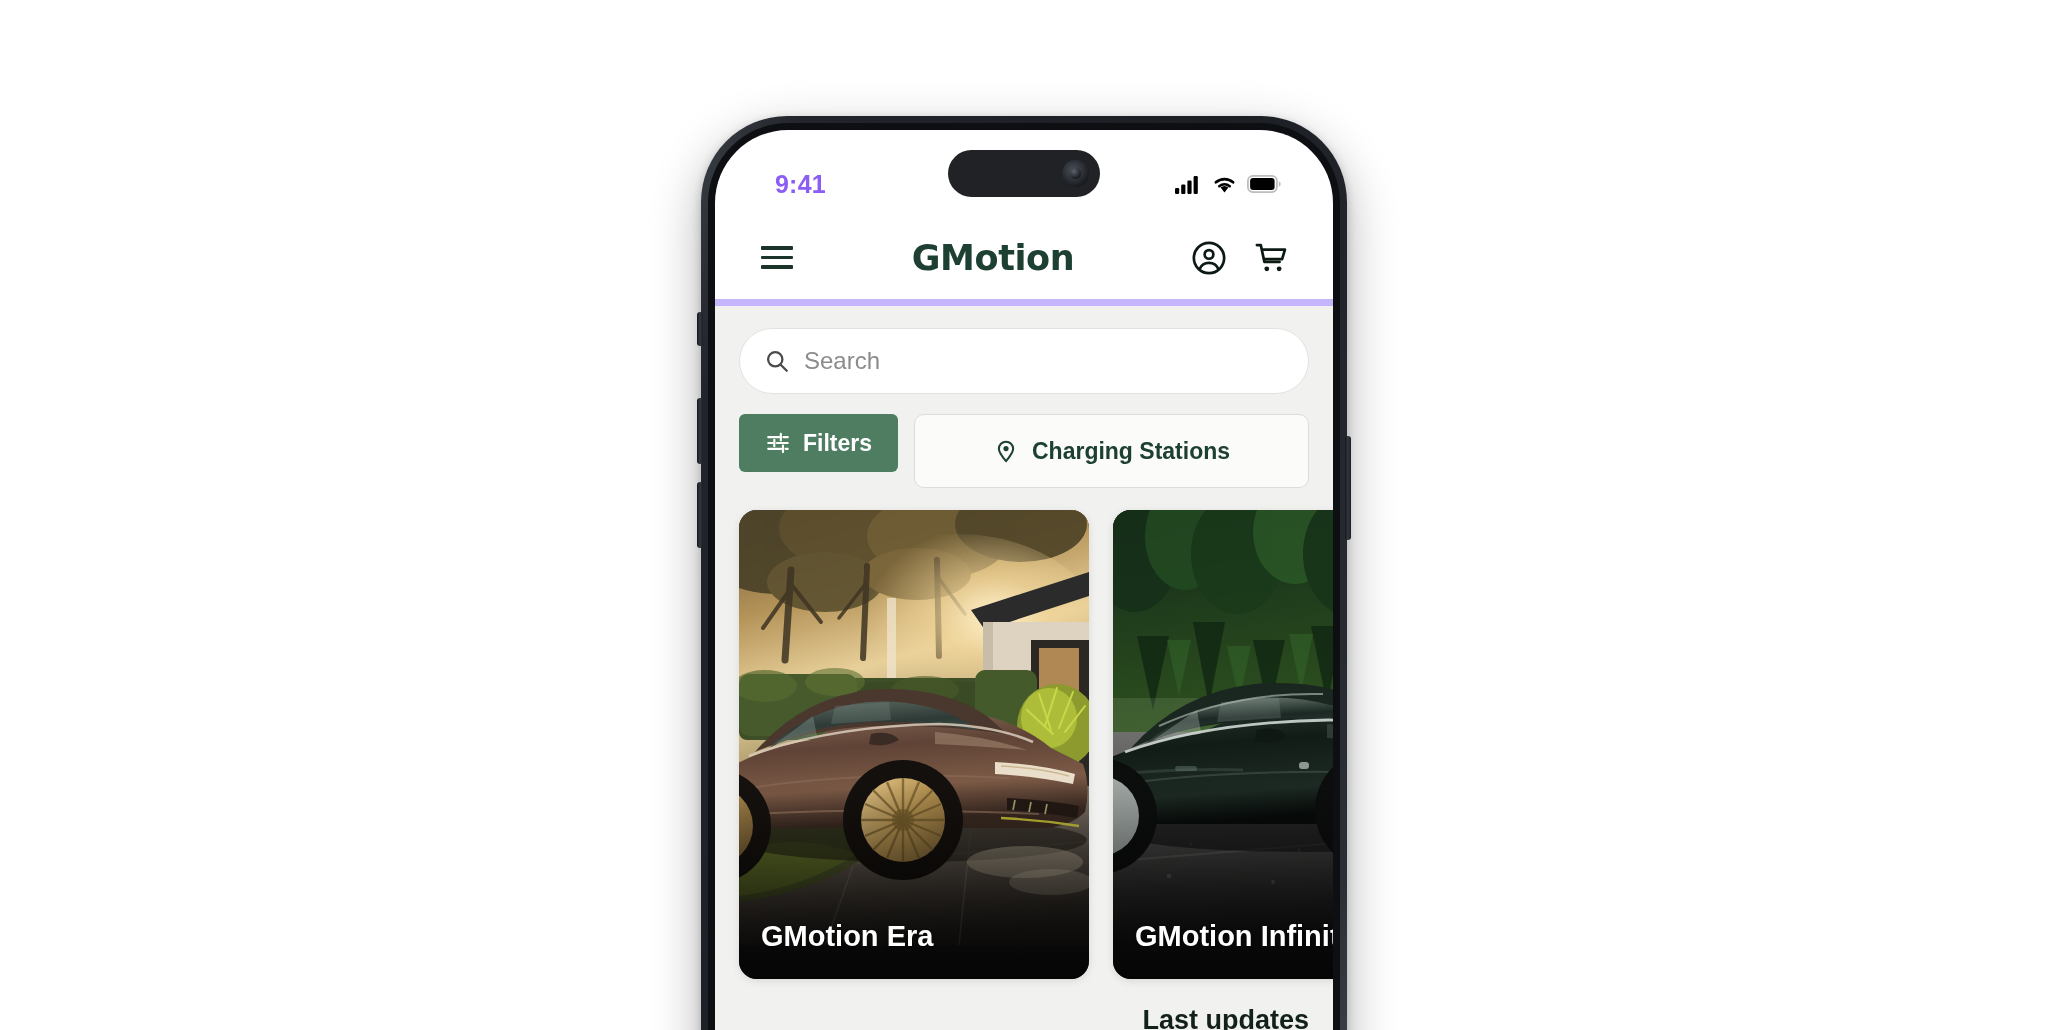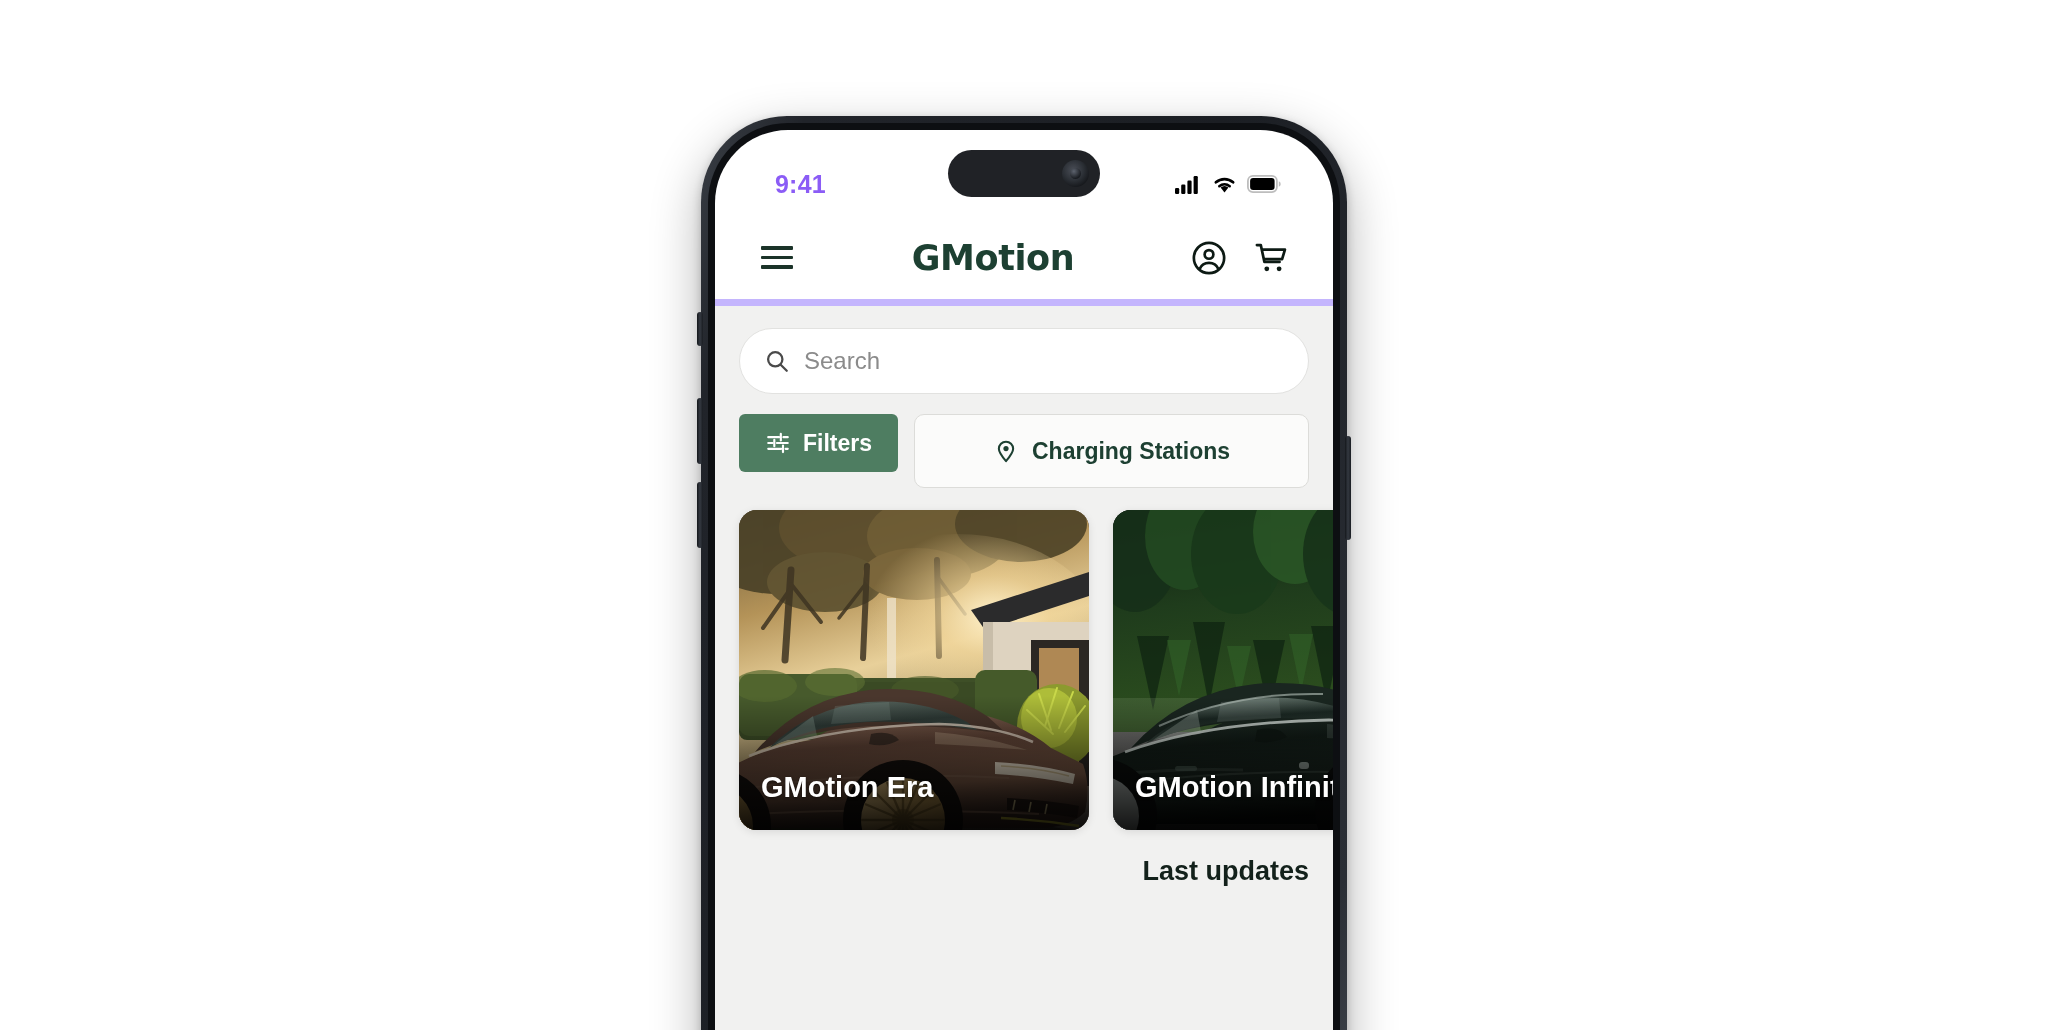--- a/index.html
+++ b/index.html
@@ -133,21 +133,21 @@
     flex: 1; display: flex; align-items: center; justify-content: center; gap: 13px;
     background: #fbfbfa; color: #1d4032; border: 1px solid #dcdcd9;
     border-radius: 10px; height: 74px;
     font-size: 23px; font-weight: bold; cursor: pointer;
     font-family: "Liberation Sans", sans-serif;
   }
 
   
   #car-carousel { display: flex; gap: 24px; margin-top: 22px; }
   .car-card {
-    position: relative; width: 350px; height: 320px; flex: 0 0 350px;
+    position: relative; width: 350px; height: 469px; flex: 0 0 350px;
     border-radius: 18px; overflow: hidden; cursor: pointer;
     box-shadow: 0 2px 8px rgba(0,0,0,0.10);
     background: #222;
   }
   .car-photo { position: absolute; inset: 0; }
   .car-scrim {
     position: absolute; left: 0; right: 0; bottom: 0; height: 42%;
     background: linear-gradient(to top, rgba(0,0,0,0.88) 0%, rgba(0,0,0,0.55) 42%, rgba(0,0,0,0) 100%);
   }
   .car-name {

